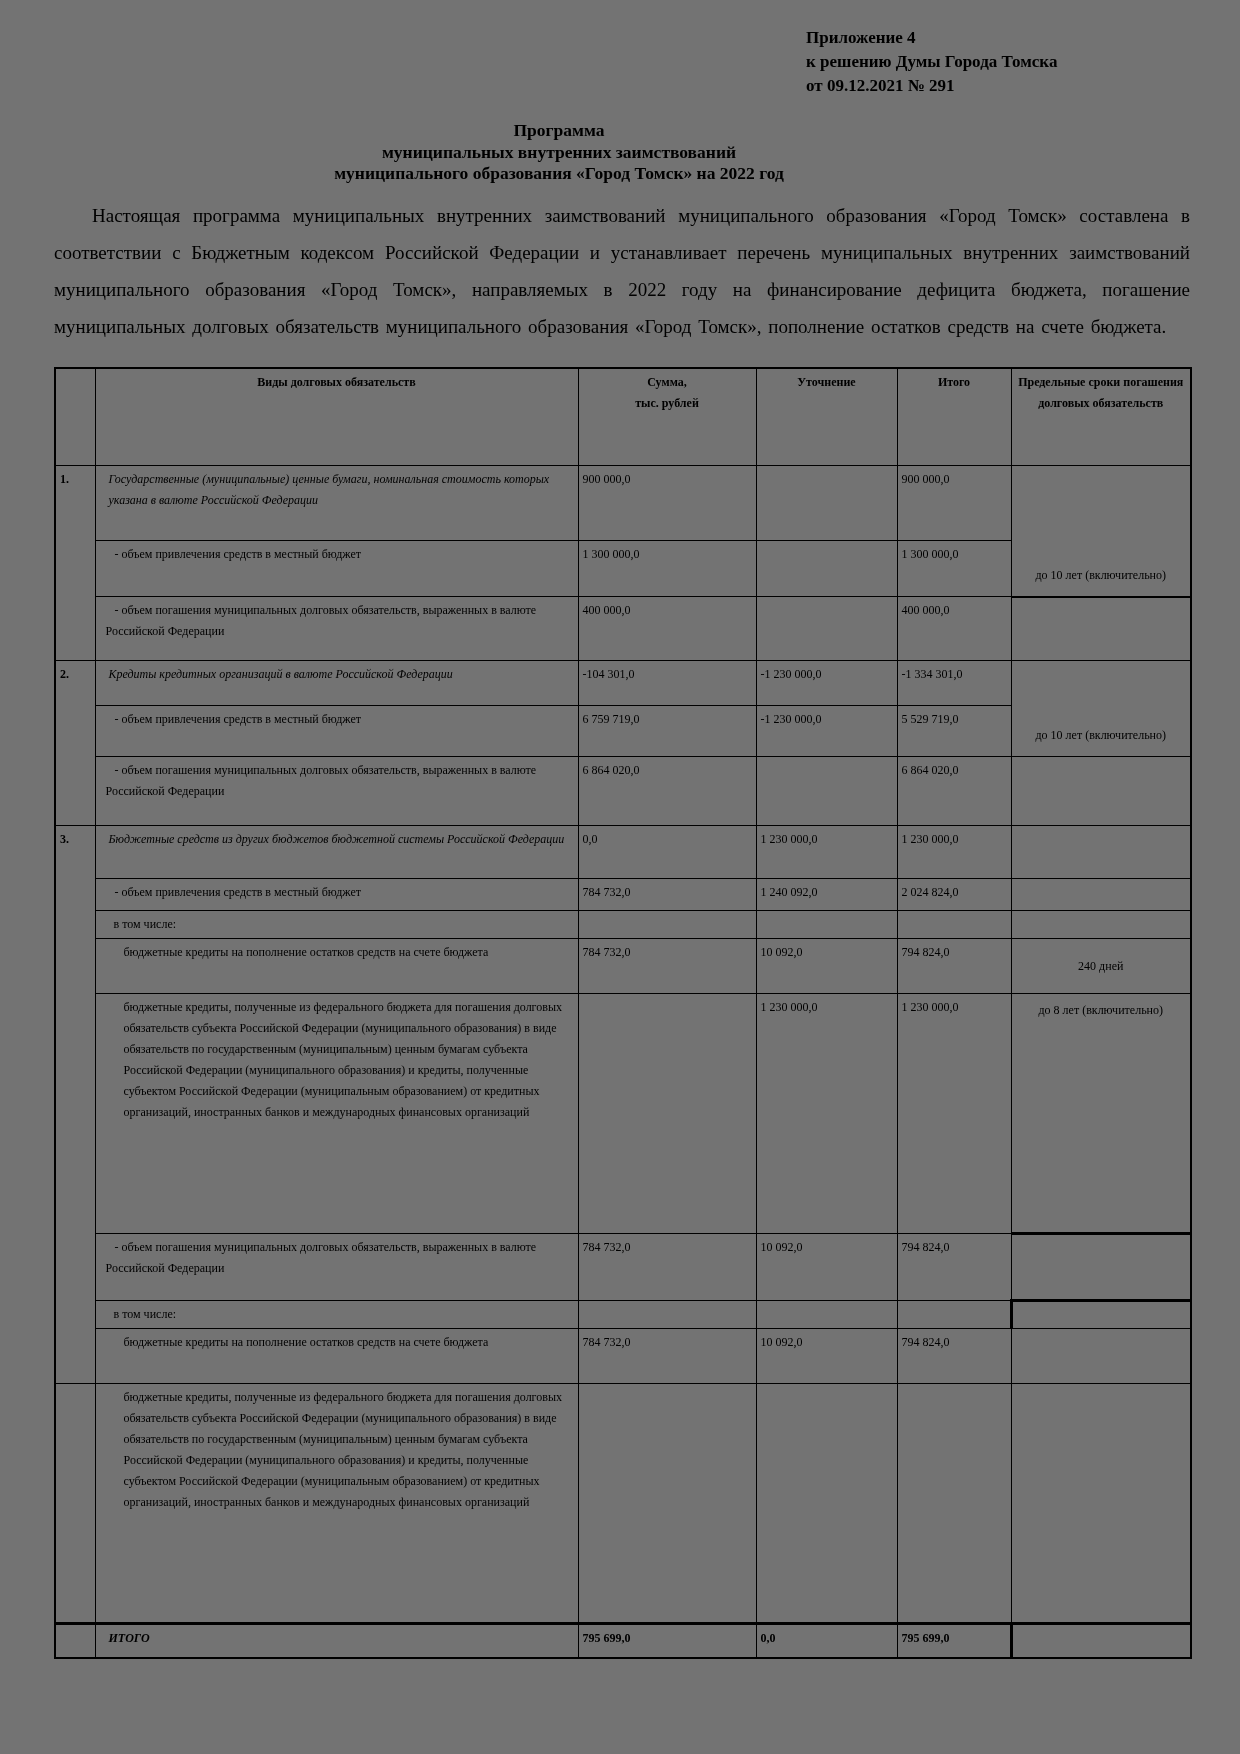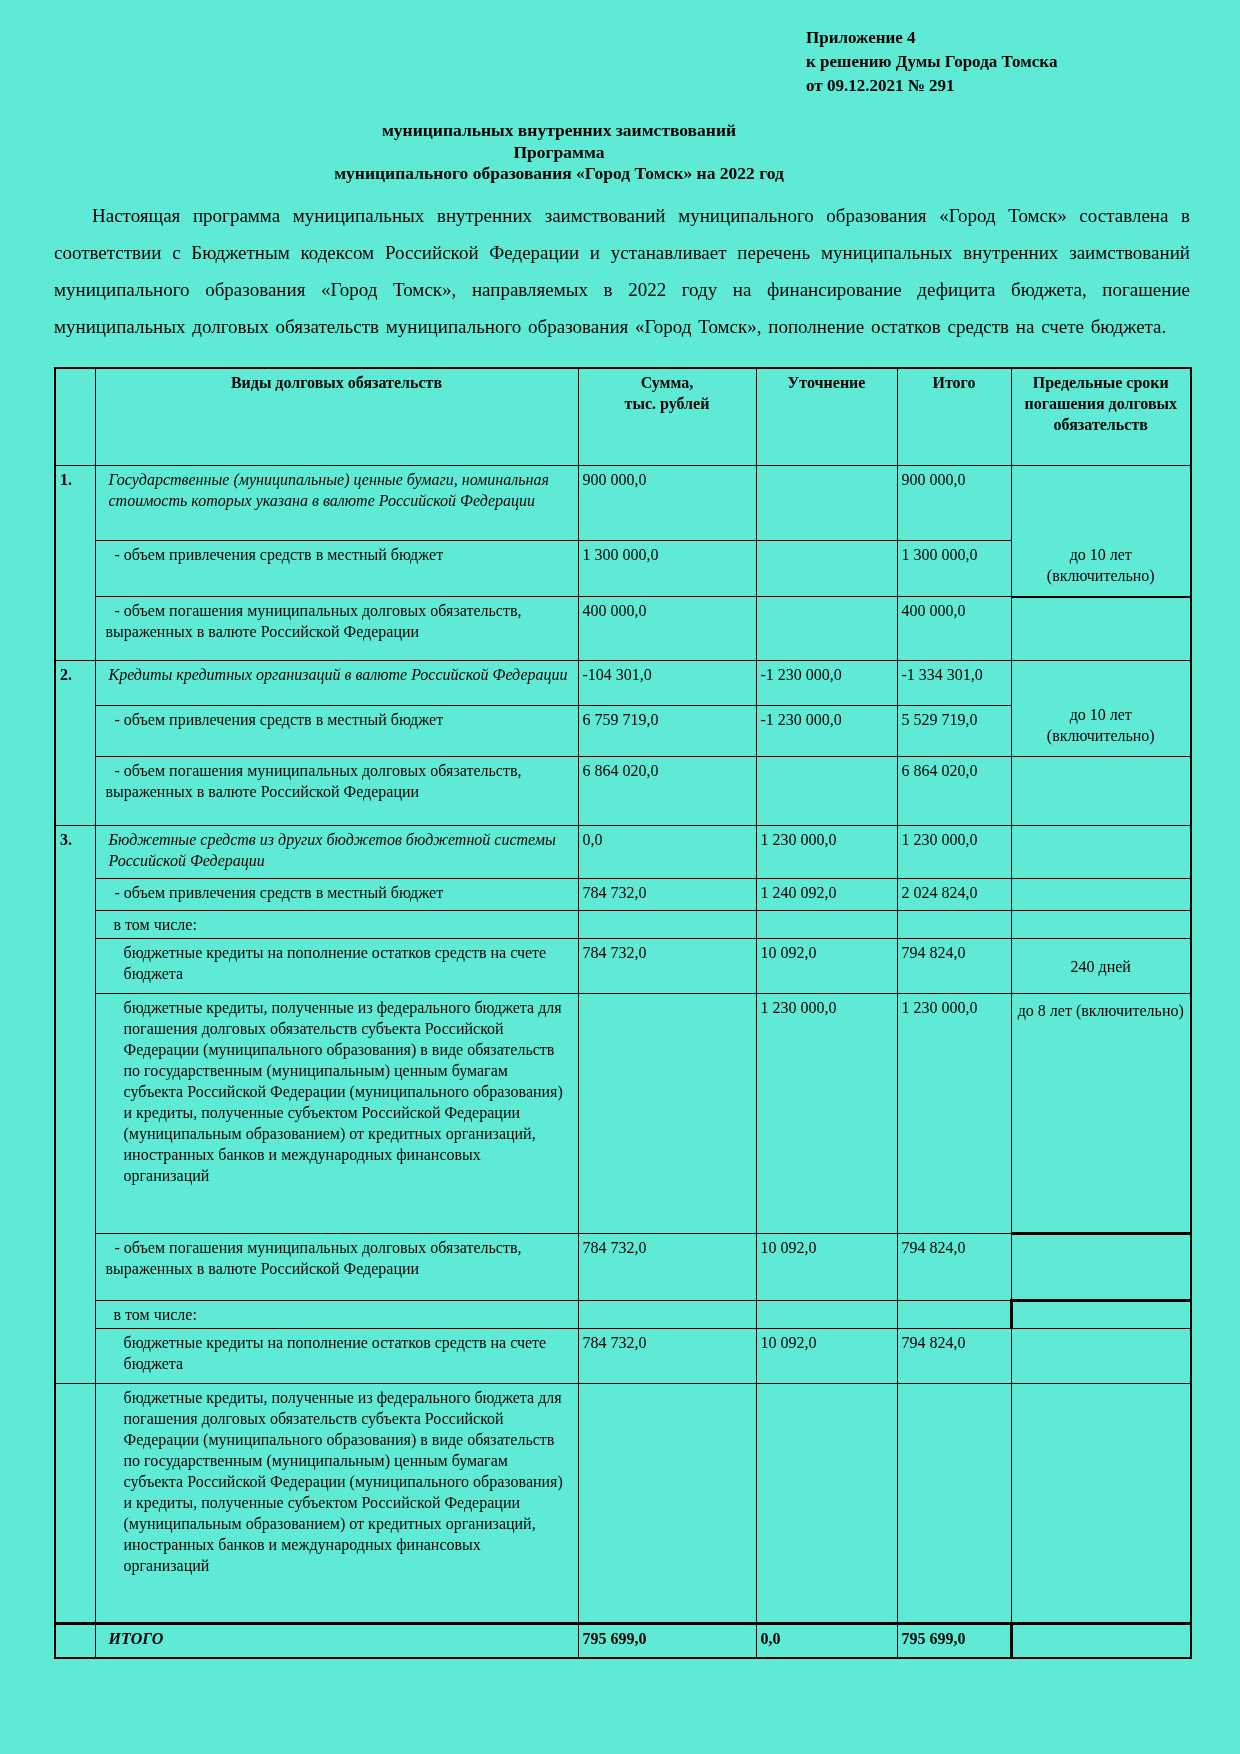--- a/index.html
+++ b/index.html
@@ -1,20 +1,20 @@
 <!DOCTYPE html>
 <html lang="ru"><head>
 <meta charset="utf-8">
 <style>
   * { margin: 0; padding: 0; box-sizing: border-box; }
   html, body { background: #888; }
   .page {
     width: 1240px;
     height: 1754px;
-    background: #5eead4;
+    background: #737373;
     color: #000000;
     font-family: "Liberation Serif", "DejaVu Serif", serif;
     padding: 26px 50px 30px 54px;
     position: relative;
     overflow: hidden;
   }
   
   .appendix {
     margin-left: 752px;
     font-weight: bold;
@@ -39,21 +39,21 @@
     text-align: justify;
     text-indent: 38px;
     word-spacing: 2px;
   }
   
   table.main {
     margin-top: 22px;
     border-collapse: collapse;
     table-layout: fixed;
     width: 1136px;
-    font-size: 16px;
+    font-size: 12px;
     line-height: 21px;
   }
   table.main td, table.main th {
     border: 1px solid #000;
     vertical-align: top;
     padding: 3px 4px;
     overflow: hidden;
   }
   table.main { border: 2px solid #000; }
   th.hdr {
@@ -83,22 +83,22 @@
 
 <div class="page">
 
   <div class="appendix">
     <div>Приложение 4</div>
     <div>к решению Думы Города  Томска</div>
     <div>от 09.12.2021  № 291</div>
   </div>
 
   <div class="title-block">
+    <div>Программа</div>
     <div>муниципальных внутренних заимствований</div>
-    <div>Программа</div>
     <div>муниципального образования «Город Томск» на 2022 год</div>
   </div>
 
   <p class="intro">Настоящая программа муниципальных внутренних заимствований муниципального образования «Город Томск» составлена в соответствии с Бюджетным кодексом Российской Федерации и устанавливает перечень муниципальных внутренних заимствований муниципального образования «Город Томск», направляемых в 2022 году на финансирование дефицита бюджета, погашение муниципальных долговых обязательств муниципального образования «Город Томск», пополнение остатков средств на счете бюджета.</p>
 
   <table class="main">
     <colgroup>
       <col style="width:40px">
         <col style="width:483px">
         <col style="width:178px">

